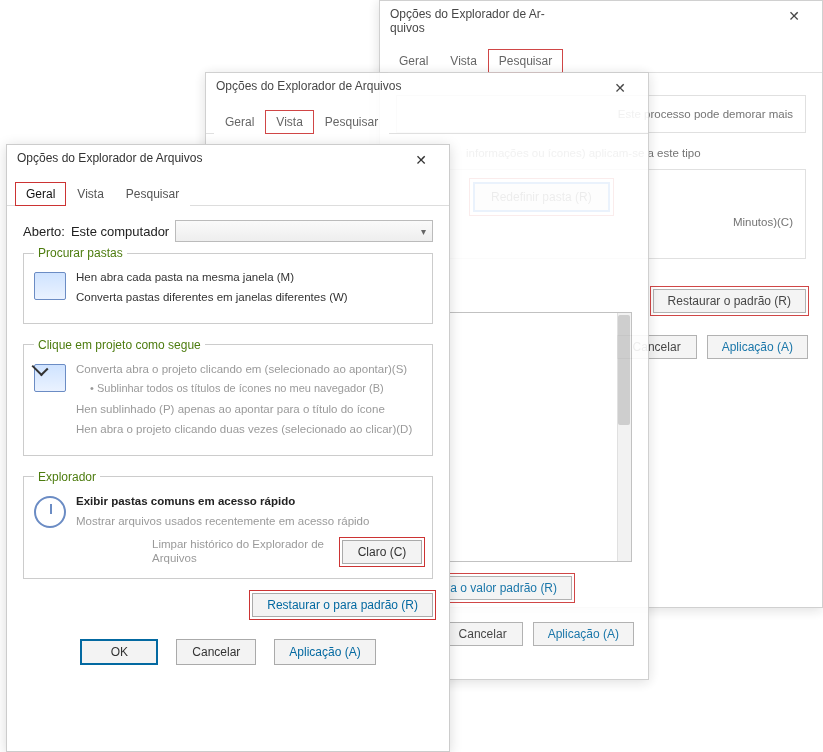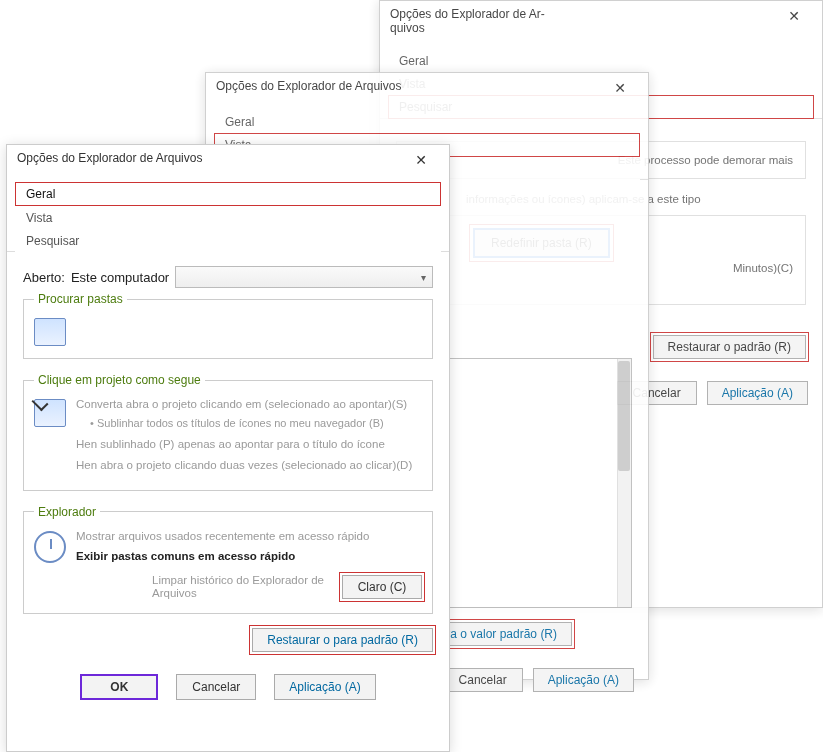--- a/index.html
+++ b/index.html
@@ -16,21 +16,21 @@
   display: flex;
   align-items: flex-start;
   justify-content: space-between;
   padding: 6px 18px 4px 10px;
   font-size: 12px;
   color: #333;
 }
 .dlg-title { max-width: 80%; line-height: 1.2; }
 .close-x { cursor: pointer; font-size: 14px; line-height: 1; padding: 2px 4px; color: #333; }
 
-.tabs { display: flex; gap: 0; padding: 0 8px; border-bottom: 1px solid #ddd; margin-top: 8px; flex-direction: column; }
+.tabs { display: flex; gap: 0; padding: 0 8px; border-bottom: 1px solid #ddd; margin-top: 8px; }
 .tab {
   padding: 4px 10px;
   font-size: 12px;
   color: #555;
   border: 1px solid transparent;
   border-bottom: none;
   cursor: pointer;
   position: relative;
   top: 1px;
   background: #fff;
@@ -96,21 +96,21 @@
   border: 1px solid #aaa;
   background: #f3f3f3;
   color: #333;
   cursor: pointer;
   min-width: 80px;
 }
 .btn.dim { color: #0369a1; text-align: right; }
 .btn.highlight-red { outline: 1px solid #c33; outline-offset: 2px; }
 .btn.highlight-blue { border: 2px solid #1a73e8; padding: 6px 16px; }
 .btn.highlight-dblred { outline: 1px solid #c33; outline-offset: 3px; }
-.btn.primary { border: 2px solid #6d28d9; font-weight: 700; }
+.btn.primary { border: 2px solid #0369a1; font-weight: 400; }
 
 .inline-right { display: flex; justify-content: flex-end; margin-top: 6px; }
 .two-col { display: flex; justify-content: flex-end; align-items: center; gap: 10px; }
 
 .footer-btns { display: flex; gap: 10px; justify-content: flex-end; padding: 10px 14px 14px 14px; }
 
 
 .d3-text { font-size: 11.5px; color: #666; line-height: 1.4; }
 .d3-box { border: 1px solid #ddd; padding: 10px 12px; margin: 8px 0 12px 0; }
 
@@ -208,20 +208,24 @@
       <span>Este computador</span>
       <div class="open-select">
         <span class="chev">▾</span>
       </div>
     </div>
 
     <fieldset class="group">
       <legend>Procurar pastas</legend>
       <div class="grp-row">
         <div class="folder-ico"></div>
+        <div class="opt-list">
+          <div class="opt">Hen abra cada pasta na mesma janela (M)</div>
+          <div class="opt">Converta pastas diferentes em janelas diferentes (W)</div>
+        </div>
       </div>
     </fieldset>
 
     <fieldset class="group">
       <legend class="dim">Clique em projeto como segue</legend>
       <div class="grp-row">
         <div class="folder-ico cursor"></div>
         <div class="opt-list">
           <div class="opt dim">Converta abra o projeto clicando em (selecionado ao apontar)(S)</div>
           <div class="opt sub">• <span>Sublinhar todos os títulos de ícones no meu navegador (B)</span></div>
@@ -229,22 +233,22 @@
           <div class="opt dim">Hen abra o projeto clicando duas vezes (selecionado ao clicar)(D)</div>
         </div>
       </div>
     </fieldset>
 
     <fieldset class="group">
       <legend>Explorador</legend>
       <div class="grp-row">
         <div class="clock-ico"></div>
         <div class="opt-list" style="flex:1;">
+          <div class="opt bold">Exibir pastas comuns em acesso rápido</div>
           <div class="opt dim">Mostrar arquivos usados recentemente em acesso rápido</div>
-          <div class="opt bold">Exibir pastas comuns em acesso rápido</div>
           <div class="two-col" style="margin-top:10px;">
             <div class="dim" style="font-size:11.5px; max-width:180px; line-height:1.2;">Limpar histórico do Explorador de Arquivos</div>
             <div class="btn highlight-red">Claro (C)</div>
           </div>
         </div>
       </div>
     </fieldset>
 
     <div class="inline-right">
       <div class="btn highlight-red dim" style="min-width:150px;">Restaurar o para padrão (R)</div>

